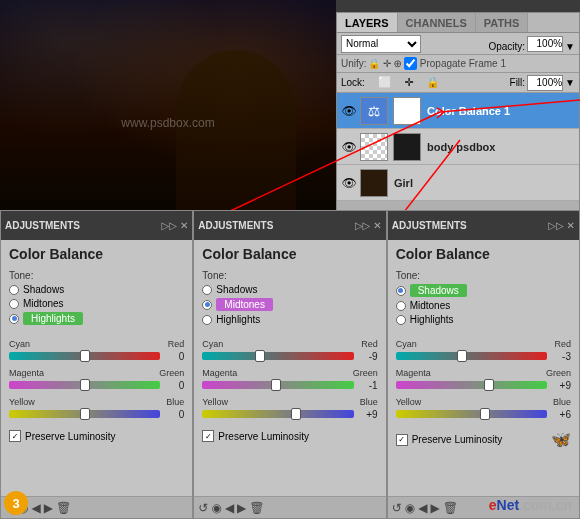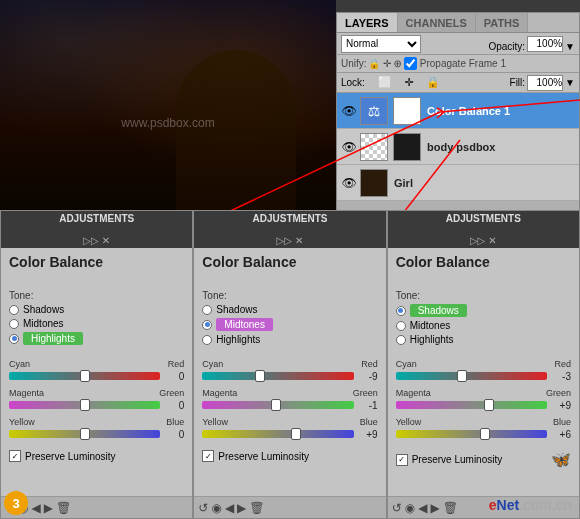--- a/index.html
+++ b/index.html
@@ -219,24 +219,23 @@
       flex-direction: column;
       min-width: 0;
     }
 
     .adj-header {
       background: #3a3a3a;
       color: #ccc;
       display: flex;
       align-items: center;
       padding: 2px 4px;
-      height: 37px;
+      height: 29px;
       font-size: 10px;
       gap: 4px;
-      flex-direction: column;
     }
     .adj-header-title {
       font-weight: bold;
       font-size: 10px;
       color: #ddd;
       flex: 1;
     }
     .adj-header-icons {
       display: flex;
       gap: 3px;
@@ -268,21 +267,20 @@
     .tone-label {
       font-size: 10px;
       color: #333;
       margin-right: 4px;
       min-width: 32px;
     }
     .tone-row {
       display: flex;
       align-items: flex-start;
       gap: 6px;
-      margin-top: 12px;
     }
     .radio-btn {
       width: 10px;
       height: 10px;
       border-radius: 50%;
       border: 1px solid #666;
       background: #fff;
       display: inline-flex;
       align-items: center;
       justify-content: center;

